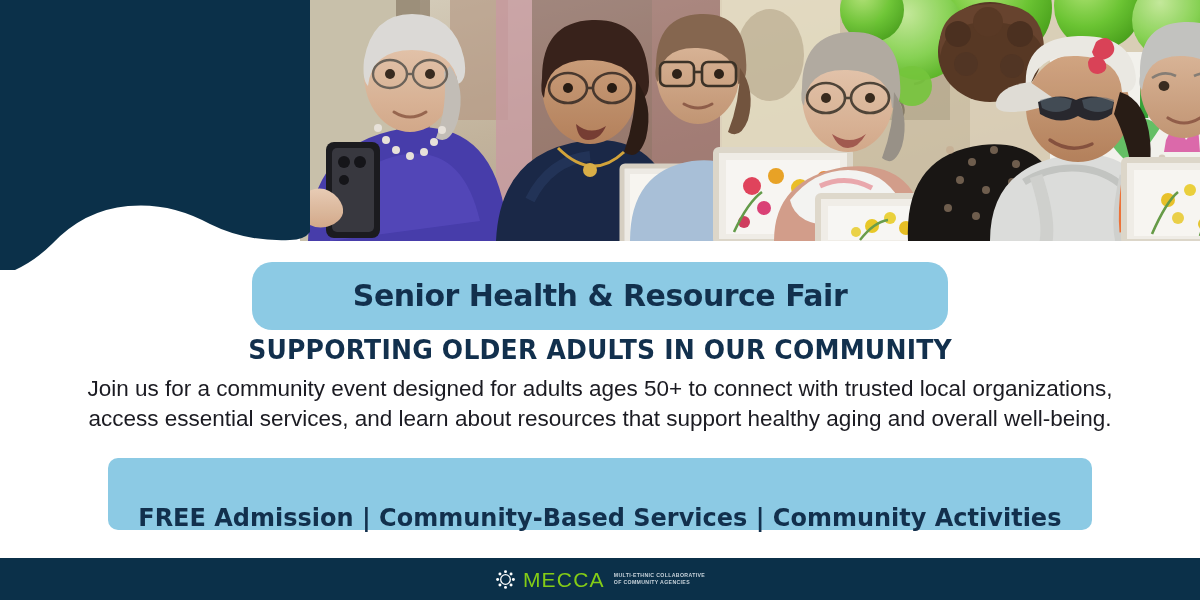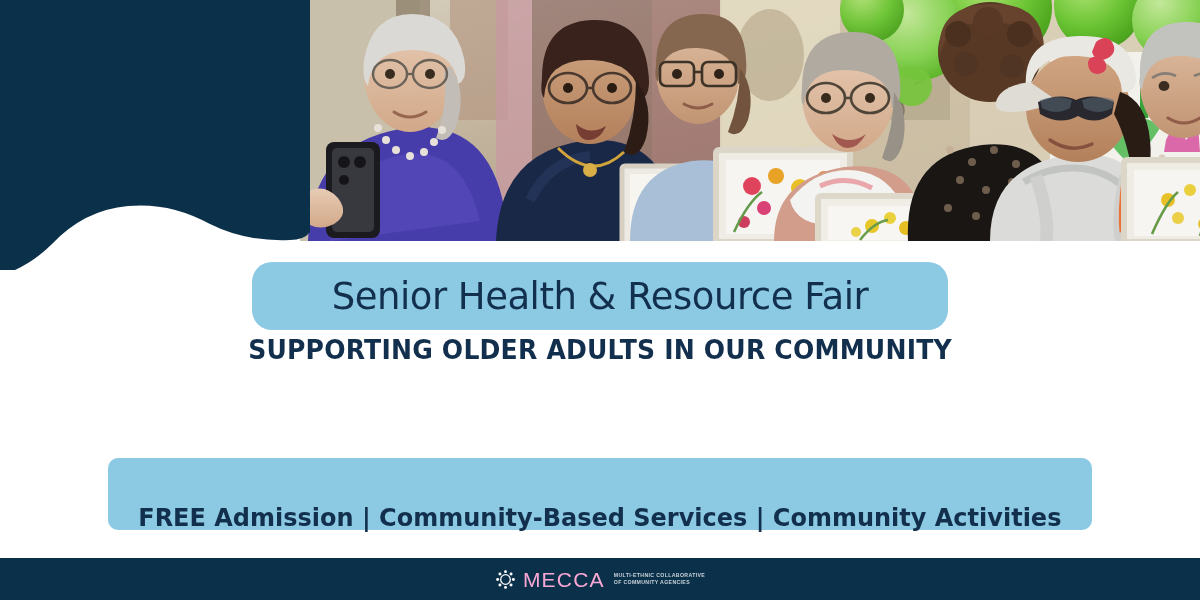--- a/index.html
+++ b/index.html
@@ -50,22 +50,22 @@
     width: 696px;
     height: 68px;
     background: #8ccae4;
     border-radius: 20px;
     display: flex;
     align-items: center;
     justify-content: center;
   }
   .title-text {
     font-family: "DejaVu Sans", sans-serif;
-    font-weight: normal;
-    font-size: 37px;
+    font-weight: bold;
+    font-size: 30px;
     line-height: 1;
     letter-spacing: -0.5px;
     color: #12304d;
     white-space: nowrap;
   }
 
   
   .subtitle {
     position: absolute;
     left: 0;
@@ -135,21 +135,21 @@
     display: flex;
     align-items: center;
     gap: 7px;
   }
   .logo-mark { display: block; width: 21px; height: 21px; }
   .logo-word {
     font-family: "Liberation Sans", sans-serif;
     font-weight: 400;
     font-size: 21px;
     letter-spacing: 1.2px;
-    color: #f9a8d4;
+    color: #84cc16;
     line-height: 1;
   }
   .logo-tagline {
     font-family: "Liberation Sans", sans-serif;
     font-size: 5.2px;
     font-weight: bold;
     letter-spacing: 0.35px;
     line-height: 7px;
     color: #c9d4dc;
     margin-left: 2px;
@@ -447,20 +447,24 @@
       <path d="M0 0 H310 V232 q-6 8 -20 8 q-44 2 -80 -16 q-40 -22 -82 -18 q-44 4 -76 38 q-22 22 -52 32 V0 Z" fill="#0b3049"></path>
     </svg>
   </div>
 
   <div class="title-pill">
     <div class="title-text">Senior Health &amp; Resource Fair</div>
   </div>
 
   <div class="subtitle">SUPPORTING OLDER ADULTS IN OUR COMMUNITY</div>
 
+  <div class="body-copy">
+    <span class="line">Join us for a community event designed for adults ages 50+ to connect with trusted local organizations,</span>
+    <span class="line">access essential services, and learn about resources that support healthy aging and overall well-being.</span>
+  </div>
 
   <div class="features-banner">
     <div class="features-text">FREE Admission | Community-Based Services | Community Activities</div>
   </div>
 
   <div class="footer-bar">
     <div class="footer-logo">
       <svg class="logo-mark" viewBox="0 0 48 48" aria-hidden="true">
         <g fill="none" stroke="#ffffff" stroke-width="3">
           <circle cx="24" cy="24" r="11"></circle>

